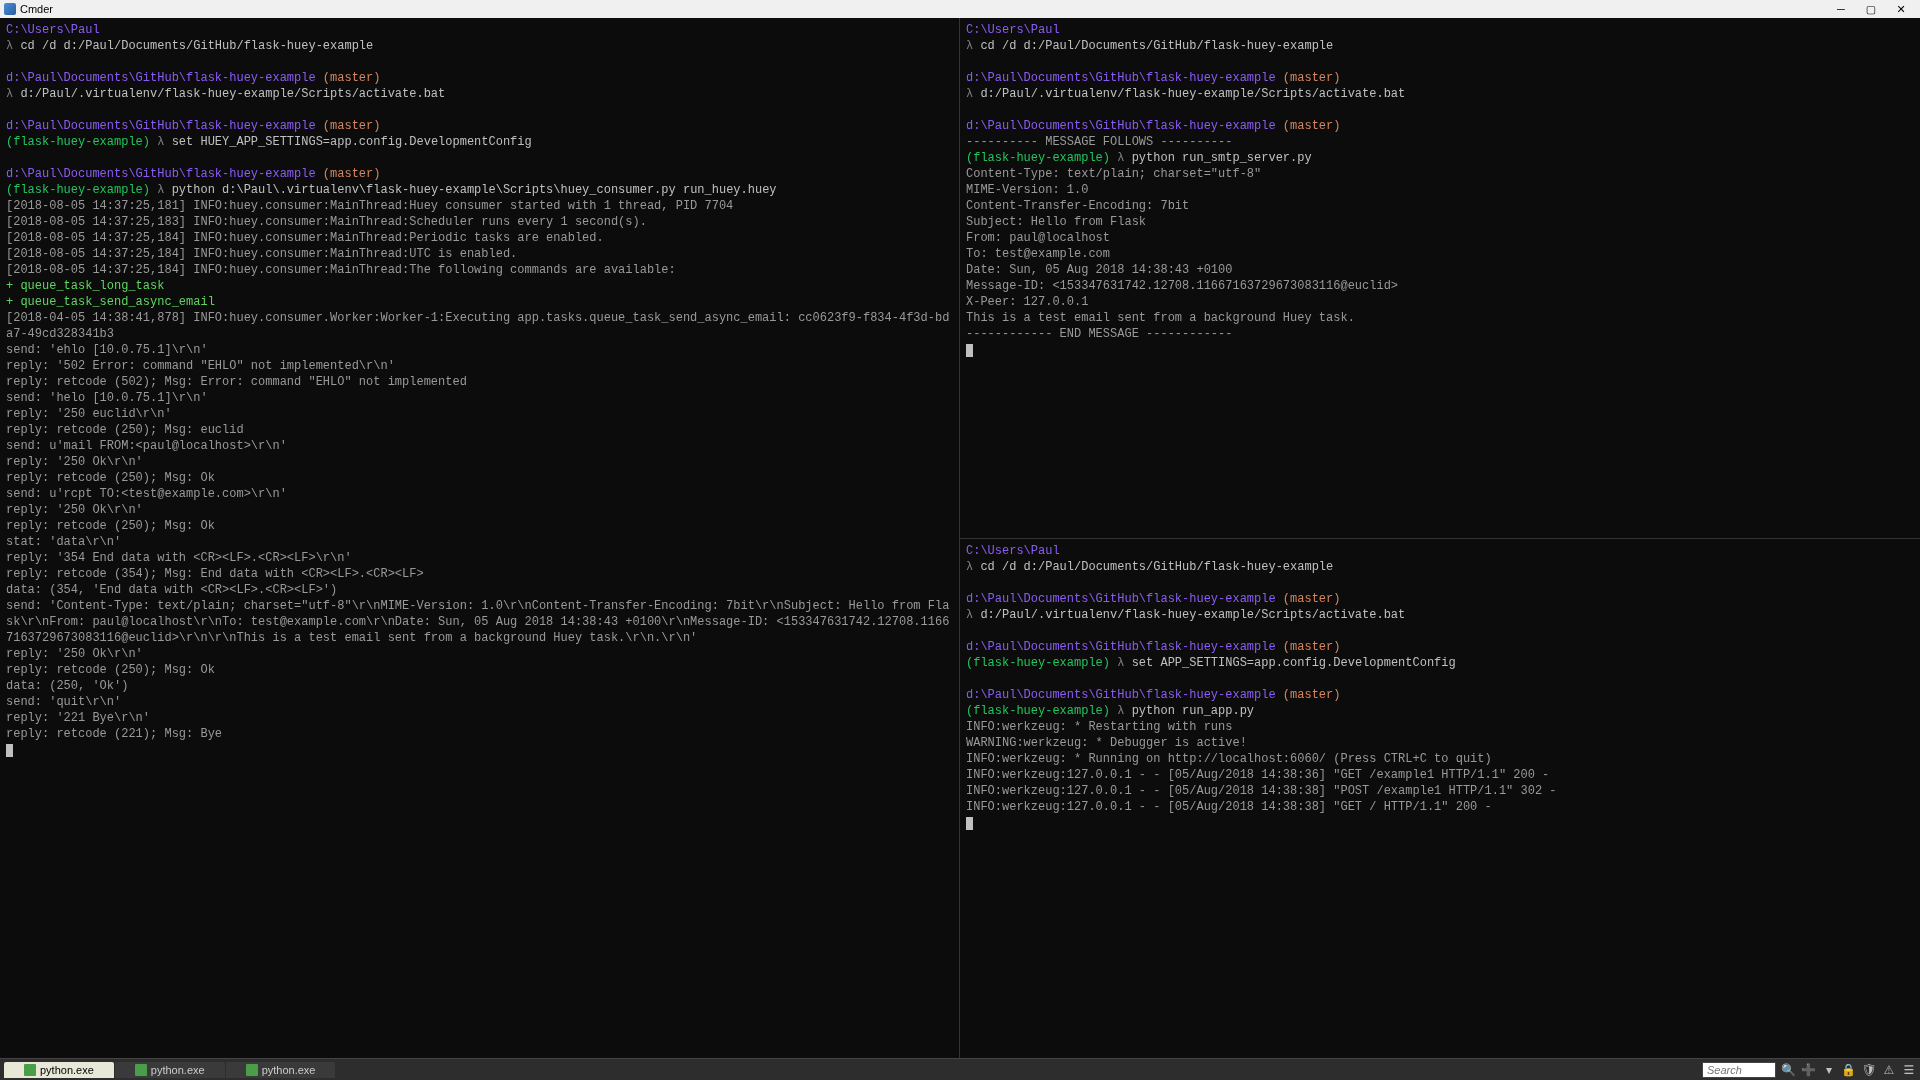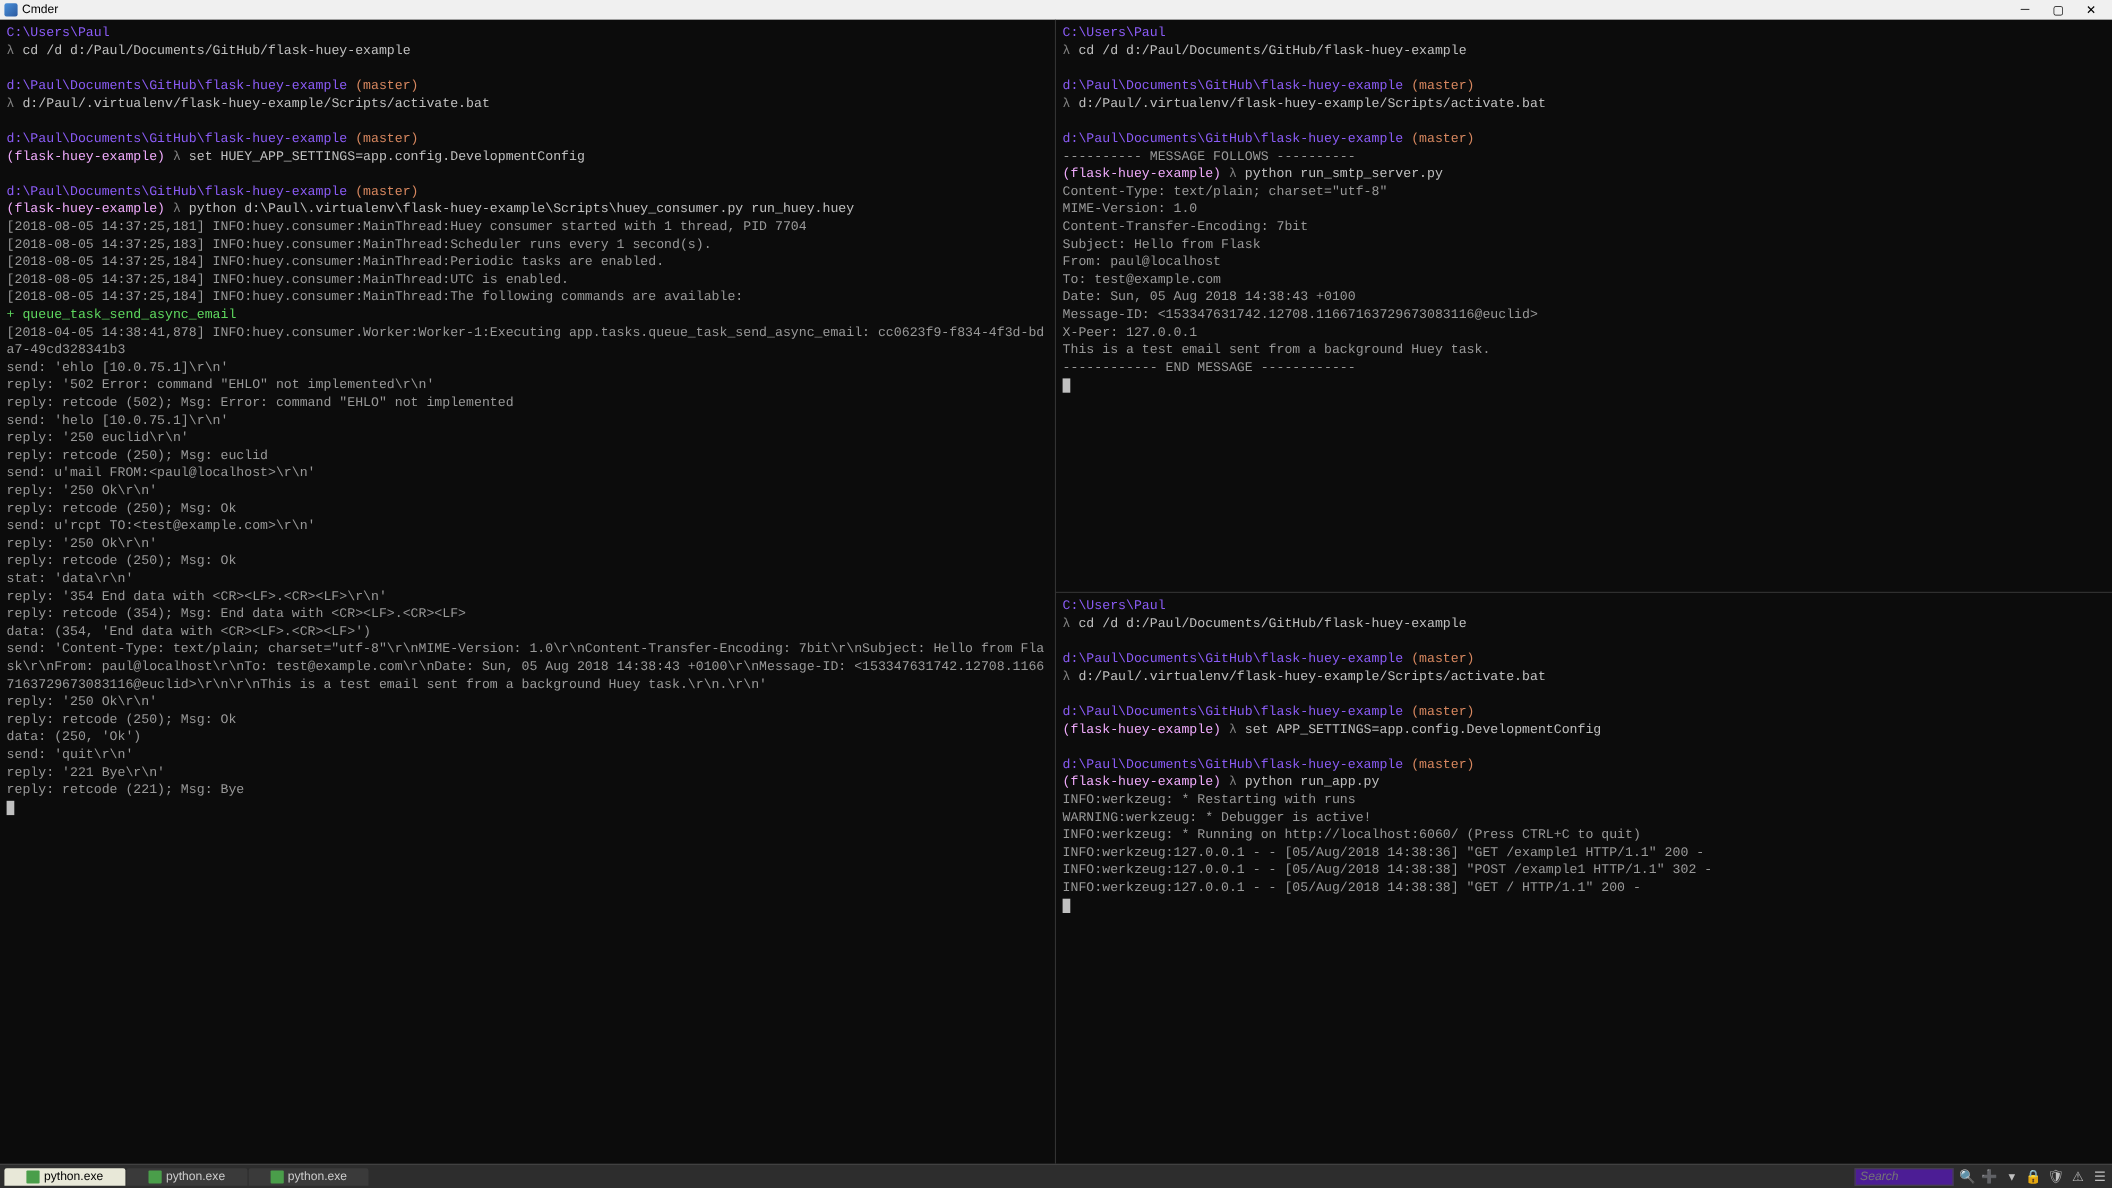--- a/index.html
+++ b/index.html
@@ -70,21 +70,21 @@
   padding: 4px 6px;
   overflow: hidden;
 }
 .term-line {
   line-height: 16px;
   white-space: pre-wrap;
   word-break: break-all;
 }
 .path { color: #8b5cf6; }
 .branch { color: #d7875f; }
-.venv { color: #f0abfc; }
+.venv { color: #22c55e; }
 .prompt-lambda { color: #808080; }
 .cmd { color: #c0c0c0; }
 .out { color: #999; }
 .plus { color: #5fd75f; }
 .cursor-block {
   display: inline-block;
   width: 7px;
   height: 13px;
   background: #c0c0c0;
   vertical-align: text-bottom;
@@ -120,26 +120,26 @@
   background: #4a9e4a;
   border-radius: 1px;
 }
 .statusbar-right {
   margin-left: auto;
   display: flex;
   align-items: center;
   gap: 6px;
 }
 .search-box {
-  background: #4c1d95;
+  background: #ffffff;
   border: 1px solid #444;
   color: #888;
   font-size: 11px;
   padding: 1px 4px;
-  width: 90px;
+  width: 74px;
   font-style: italic;
 }
 .status-icon {
   width: 14px;
   height: 14px;
   cursor: pointer;
   display: flex;
   align-items: center;
   justify-content: center;
   font-size: 12px;
@@ -169,20 +169,21 @@
       <div class="term-line"><span class="path">d:\Paul\Documents\GitHub\flask-huey-example</span> <span class="branch">(master)</span></div>
       <div class="term-line"><span class="venv">(flask-huey-example)</span> <span class="prompt-lambda">λ</span> <span class="cmd">set HUEY_APP_SETTINGS=app.config.DevelopmentConfig</span></div>
       <div class="term-line">&nbsp;</div>
       <div class="term-line"><span class="path">d:\Paul\Documents\GitHub\flask-huey-example</span> <span class="branch">(master)</span></div>
       <div class="term-line"><span class="venv">(flask-huey-example)</span> <span class="prompt-lambda">λ</span> <span class="cmd">python d:\Paul\.virtualenv\flask-huey-example\Scripts\huey_consumer.py run_huey.huey</span></div>
       <div class="term-line out">[2018-08-05 14:37:25,181] INFO:huey.consumer:MainThread:Huey consumer started with 1 thread, PID 7704</div>
       <div class="term-line out">[2018-08-05 14:37:25,183] INFO:huey.consumer:MainThread:Scheduler runs every 1 second(s).</div>
       <div class="term-line out">[2018-08-05 14:37:25,184] INFO:huey.consumer:MainThread:Periodic tasks are enabled.</div>
       <div class="term-line out">[2018-08-05 14:37:25,184] INFO:huey.consumer:MainThread:UTC is enabled.</div>
       <div class="term-line out">[2018-08-05 14:37:25,184] INFO:huey.consumer:MainThread:The following commands are available:</div>
+      <div class="term-line plus">+ queue_task_long_task</div>
       <div class="term-line plus">+ queue_task_send_async_email</div>
       <div class="term-line out">[2018-04-05 14:38:41,878] INFO:huey.consumer.Worker:Worker-1:Executing app.tasks.queue_task_send_async_email: cc0623f9-f834-4f3d-bda7-49cd328341b3</div>
       <div class="term-line out">send: 'ehlo [10.0.75.1]\r\n'</div>
       <div class="term-line out">reply: '502 Error: command "EHLO" not implemented\r\n'</div>
       <div class="term-line out">reply: retcode (502); Msg: Error: command "EHLO" not implemented</div>
       <div class="term-line out">send: 'helo [10.0.75.1]\r\n'</div>
       <div class="term-line out">reply: '250 euclid\r\n'</div>
       <div class="term-line out">reply: retcode (250); Msg: euclid</div>
       <div class="term-line out">send: u'mail FROM:&lt;paul@localhost&gt;\r\n'</div>
       <div class="term-line out">reply: '250 Ok\r\n'</div>

